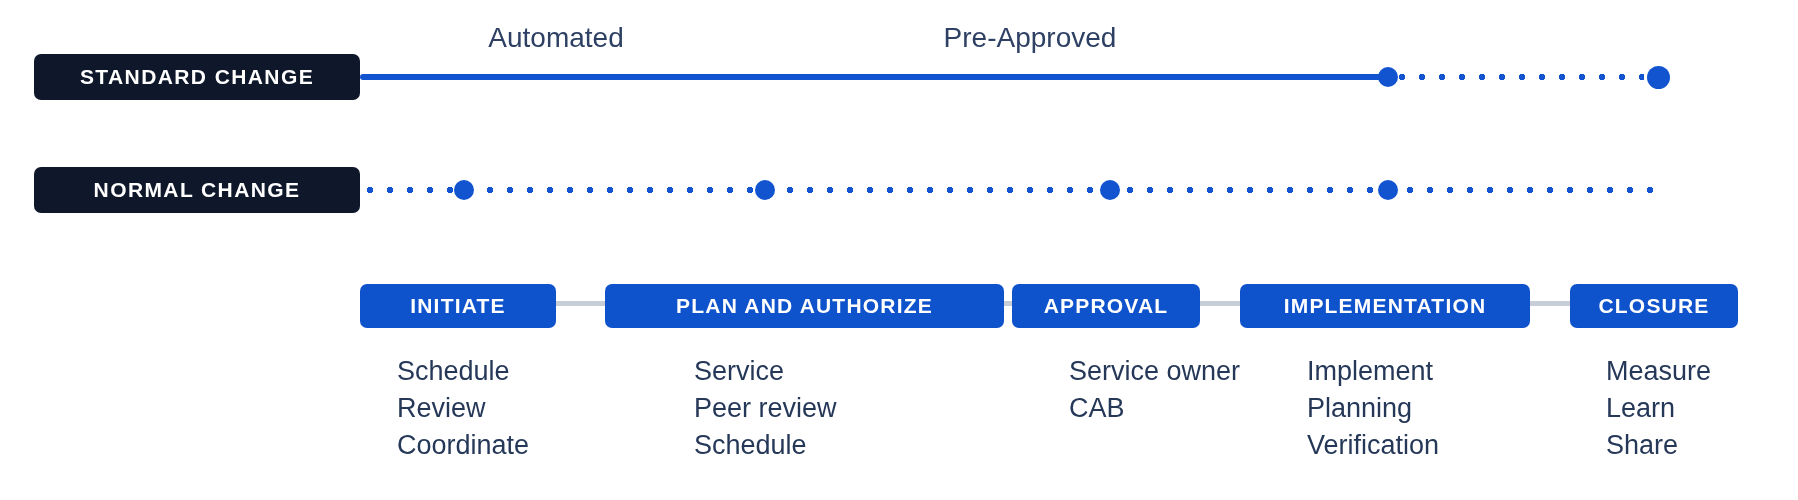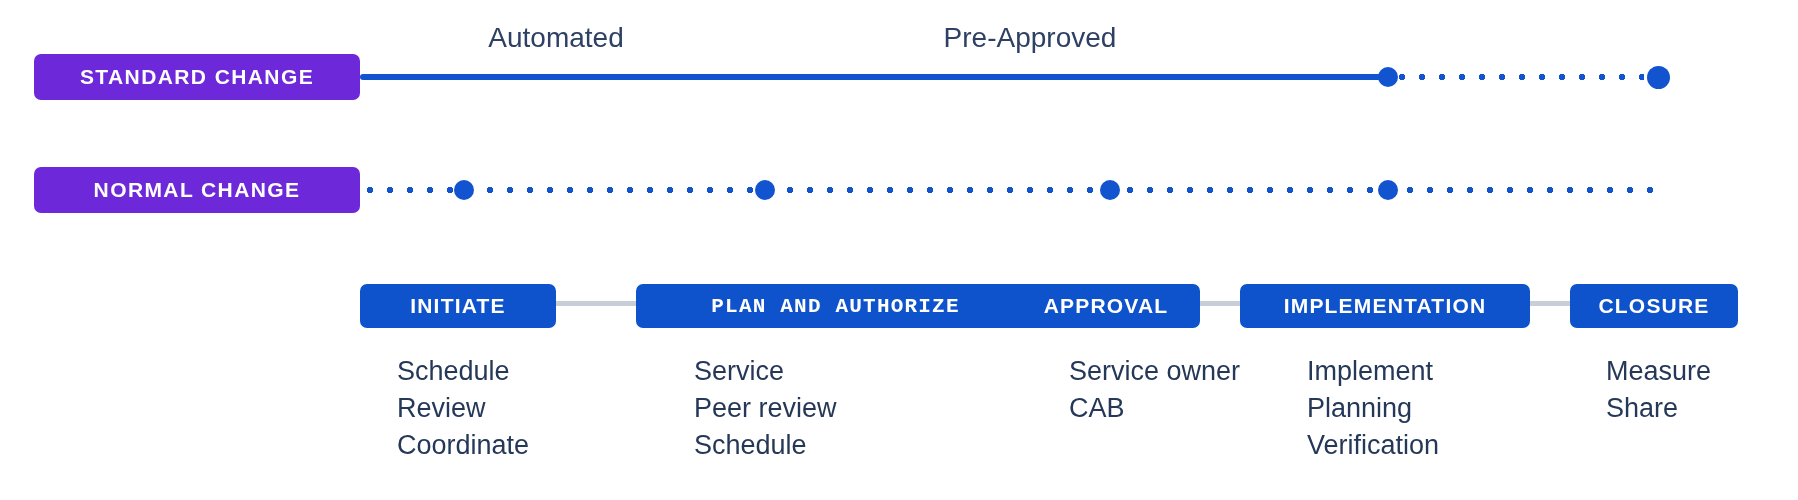--- a/index.html
+++ b/index.html
@@ -11,21 +11,21 @@
     font-family: "Liberation Sans", sans-serif;
     overflow: hidden;
   }
 
   
   .row-label {
     position: absolute;
     left: 34px;
     width: 326px;
     height: 46px;
-    background: #6d28d9;
+    background: #0f172a;
     border-radius: 7px;
     color: #ffffff;
     font-weight: bold;
     font-size: 21px;
     letter-spacing: 1.4px;
     display: flex;
     align-items: center;
     justify-content: center;
     box-sizing: border-box;
   }
@@ -98,21 +98,21 @@
     font-weight: bold;
     font-size: 21px;
     letter-spacing: 1.2px;
     display: flex;
     align-items: center;
     justify-content: center;
     box-sizing: border-box;
     text-align: right;
   }
   #btn-initiate       { left: 360px;  width: 196px; }
-  #btn-plan           { left: 636px;  width: 399px; font-family: Liberation Mono, monospace; }
+  #btn-plan           { left: 605px;  width: 399px; }
   #btn-approval       { left: 1012px; width: 188px; }
   #btn-implementation { left: 1240px; width: 290px; }
   #btn-closure        { left: 1570px; width: 168px; }
 
   
   .stage-list {
     position: absolute;
     top: 353px;
     margin: 0;
     padding: 0;
@@ -173,16 +173,17 @@
     <li>Service owner</li>
     <li>CAB</li>
   </ul>
   <ul class="stage-list" id="list-implementation">
     <li>Implement</li>
     <li>Planning</li>
     <li>Verification</li>
   </ul>
   <ul class="stage-list" id="list-closure">
     <li>Measure</li>
+    <li>Learn</li>
     <li>Share</li>
   </ul>
 
 </div>
 
 </body></html>

